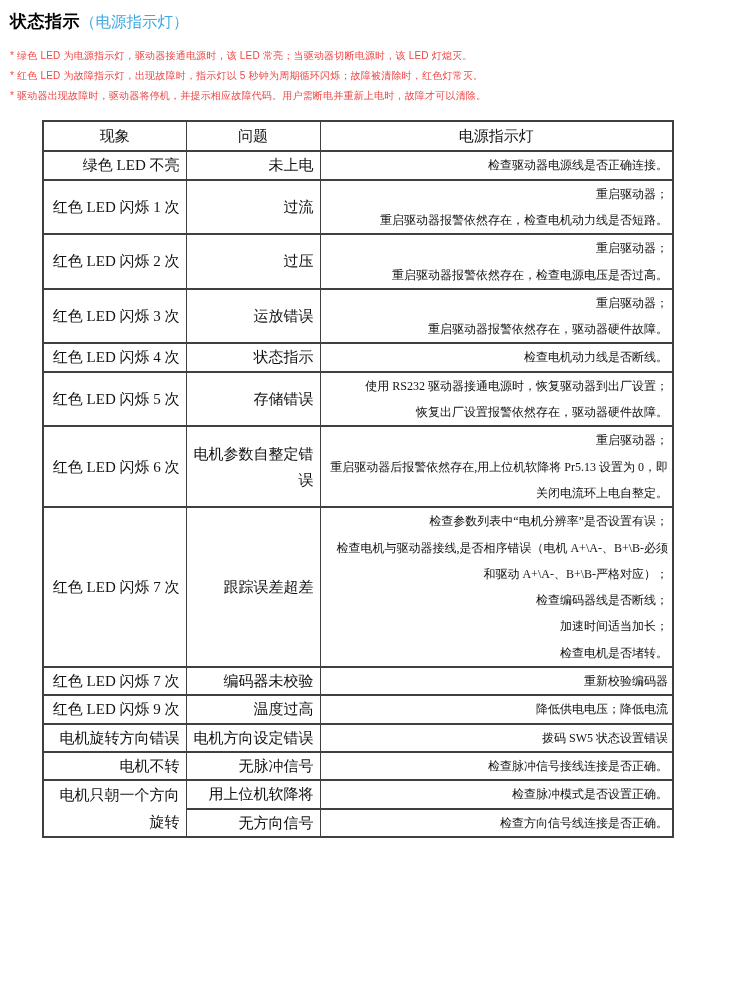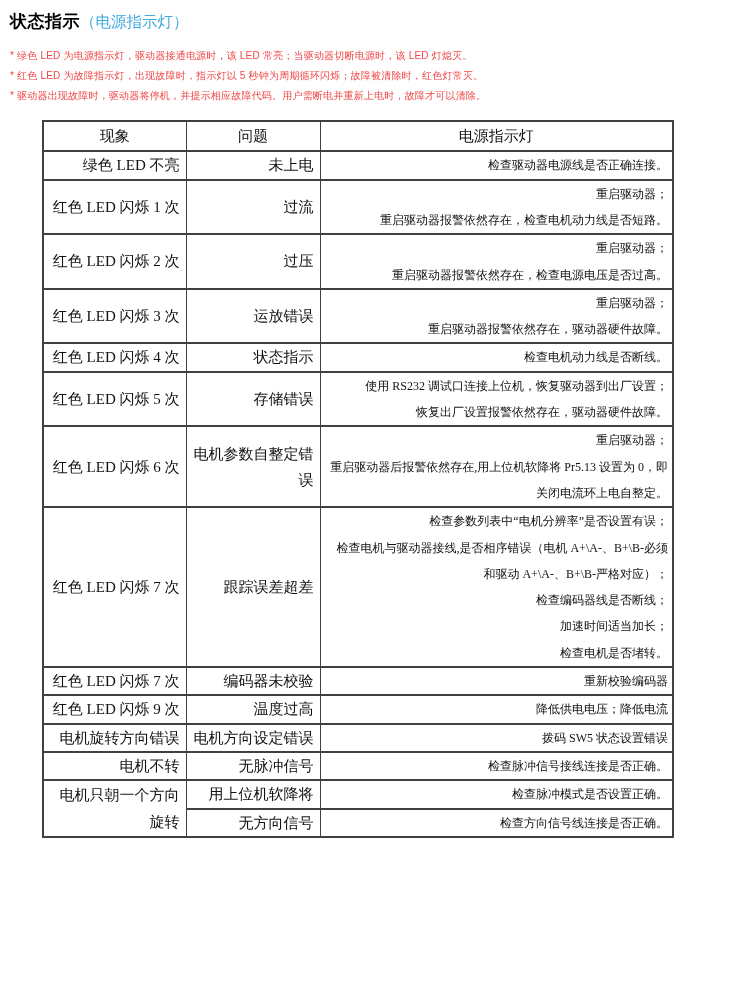--- a/index.html
+++ b/index.html
@@ -135,21 +135,21 @@
 重启驱动器报警依然存在，驱动器硬件故障。</td>
         </tr>
         <tr>
           <td class="phenomenon">红色 LED 闪烁 4 次</td>
           <td class="problem">状态指示</td>
           <td class="solution">检查电机动力线是否断线。</td>
         </tr>
         <tr>
           <td class="phenomenon">红色 LED 闪烁 5 次</td>
           <td class="problem">存储错误</td>
-          <td class="solution">使用 RS232 调试口连接上位机，恢复驱动器到出厂设置；
+          <td class="solution">使用 RS232 驱动器接通电源时，恢复驱动器到出厂设置；
 恢复出厂设置报警依然存在，驱动器硬件故障。</td>
         </tr>
         <tr>
           <td class="phenomenon">红色 LED 闪烁 6 次</td>
           <td class="problem">电机参数自整定错误</td>
           <td class="solution">重启驱动器；
 重启驱动器后报警依然存在,用上位机软降将 Pr5.13 设置为 0，即关闭电流环上电自整定。</td>
         </tr>
         <tr>
           <td class="phenomenon">红色 LED 闪烁 7 次</td>

